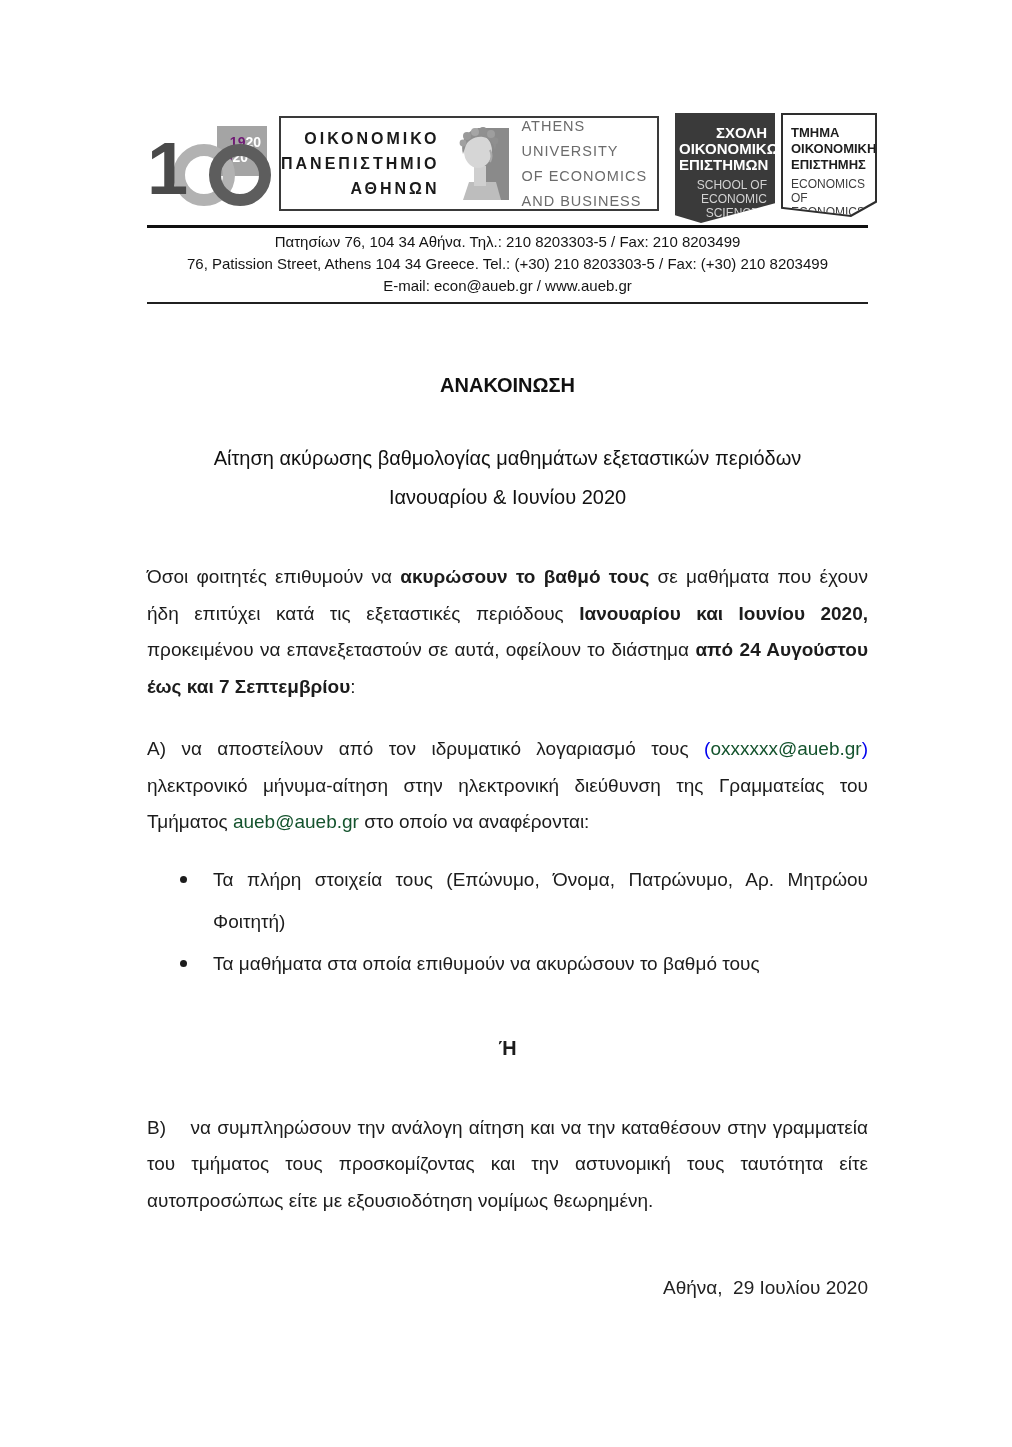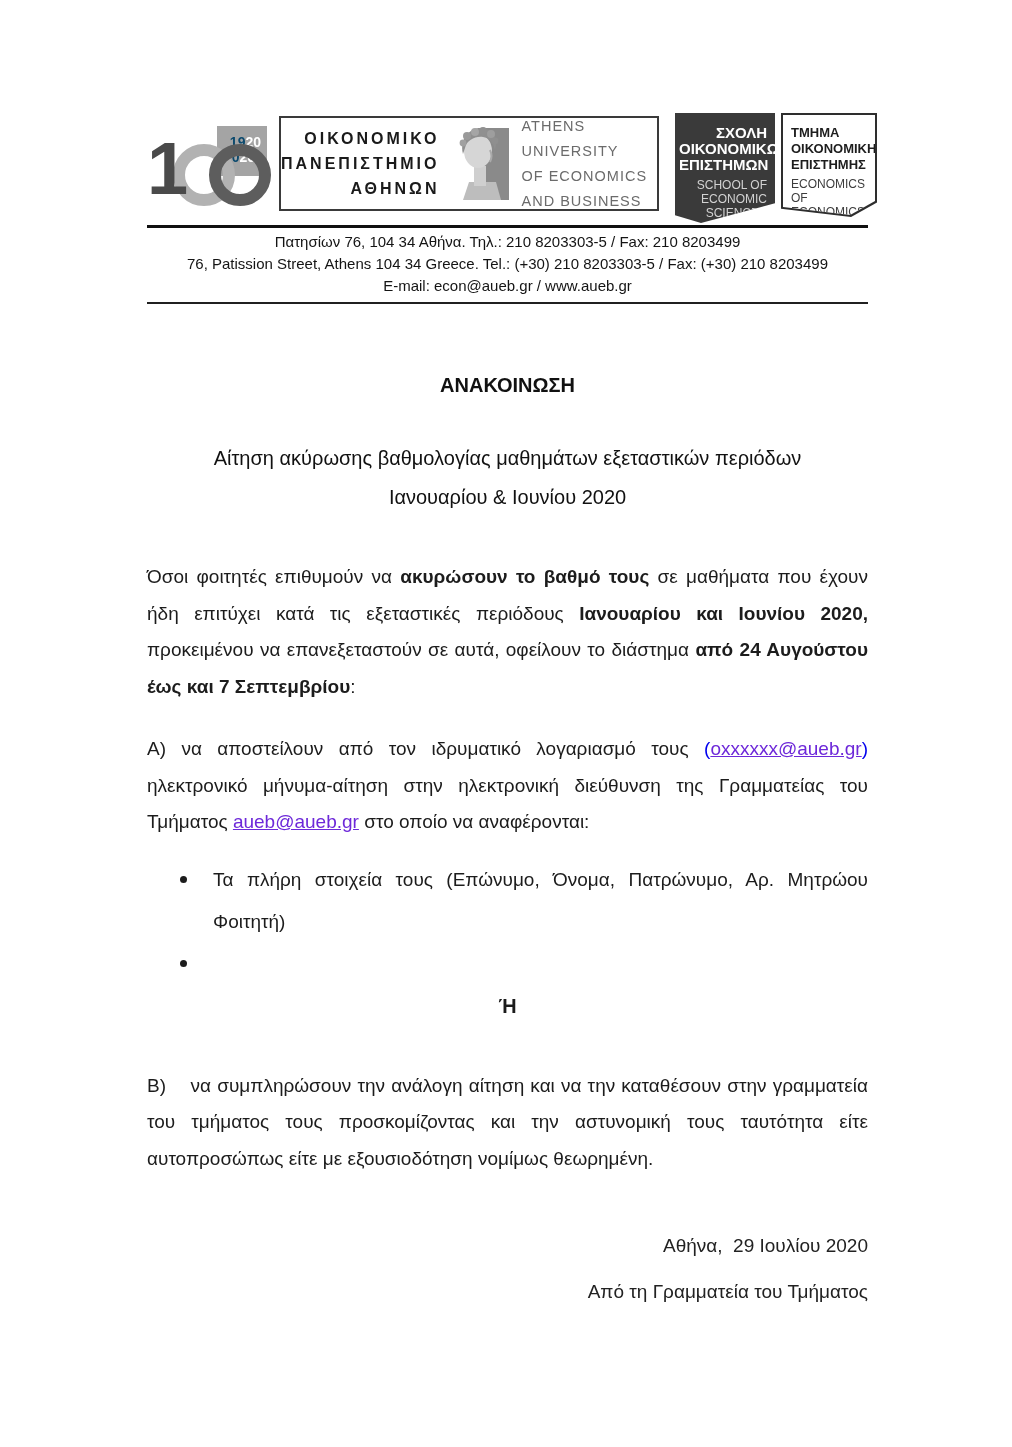--- a/index.html
+++ b/index.html
@@ -8,22 +8,22 @@
   .page { width:1012px; height:1447px; padding:0 144px 0 147px; position:relative; }
 
   
   .header-row { padding-top:113px; display:flex; align-items:flex-start; height:225px; }
 
   
   .logo100 { position:relative; width:122px; height:105px; margin-top:5px; flex:0 0 auto; }
   .logo100 .sq { position:absolute; right:2px; top:8px; width:50px; height:50px; background:#a4a4a4; z-index:1;
                  font-weight:bold; font-size:14px; line-height:15px; padding-top:9px; }
   .logo100 .sq .l1 { text-align:right; padding-right:6px; }
-  .logo100 .sq .l2 { text-align:right; padding-right:12px; }
-  .logo100 .sq .dk { color:#0c4a6e; } .logo100 .sq .wt { color:#ffffff; }
+  .logo100 .sq .l2 { padding-right:12px; }
+  .logo100 .sq .dk { color:#701a75; } .logo100 .sq .wt { color:#ffffff; }
   .logo100 .one { position:absolute; left:0; top:14px; font-weight:bold; font-size:74px; line-height:74px; color:#4a4a4a; z-index:2; }
   .ring { position:absolute; width:62px; height:62px; border-radius:50%; top:26px; }
   .ring.light { left:26px; border:12px solid #b2b2b2; z-index:2; }
   .ring.dark  { left:62px; border:12px solid #5d5d5d; z-index:3; }
 
   
   .univ-box { width:380px; height:95px; border:2px solid #3a3a3a; margin-left:10px; margin-top:3px;
               display:flex; align-items:center; justify-content:center; gap:10px; background:#fff; flex:0 0 auto; }
   .univ-el { text-align:right; font-weight:bold; font-size:16px; line-height:25px; letter-spacing:3px; color:#1a1a1a; }
   .univ-en { text-align:left; font-size:14.5px; line-height:25px; letter-spacing:1px; color:#6b6b6b; }
@@ -48,21 +48,21 @@
   .addr { text-align:center; font-size:15px; line-height:22px; margin-top:3px; color:#141414; }
   .rule-thin { border-top:2px solid #202020; margin-top:5px; }
 
   
   .doc-title { margin-top:70px; text-align:center; font-weight:bold; font-size:20px; color:#111; }
   .doc-subtitle { margin-top:42px; text-align:center; font-weight:normal; font-size:20px; line-height:39px; color:#111; }
 
   .para { margin-top:26px; font-size:19px; line-height:36.5px; text-align:justify; }
   .para.first { margin-top:42px; }
   .b { font-weight:bold; }
-  .link { color:#6d28d9; text-decoration:underline; cursor:pointer; }
+  .link { color:#14532d; cursor:pointer; }
   .blue { color:#0000EE; }
 
   ul.bullets { margin-top:18px; list-style:none; padding-left:33px; }
   ul.bullets li { position:relative; font-size:19px; line-height:42px; text-align:justify; padding-left:33px; }
   ul.bullets li .dot { position:absolute; left:0; top:17px; width:7px; height:7px; border-radius:50%; background:#1c1c1c; }
 
   .or-heading { margin-top:52px; text-align:center; font-weight:bold; font-size:20px; }
   .para-b { margin-top:50px; }
 
   .warning-wrap { margin-top:16px; padding-left:33px; }
@@ -173,24 +173,24 @@
 
   <p class="para"><span>Α) να αποστείλουν από τον ιδρυματικό λογαριασμό τους </span><span class="blue">(</span><span class="link">oxxxxxx@aueb.gr</span><span class="blue">)</span><span> ηλεκτρονικό μήνυμα-αίτηση στην ηλεκτρονική διεύθυνση της Γραμματείας του Τμήματος </span><span class="link">aueb@aueb.gr</span><span> στο οποίο να αναφέρονται:</span></p>
 
   <ul class="bullets">
     <li>
       <span class="dot"></span>
       <span>Τα πλήρη στοιχεία τους (Επώνυμο, Όνομα, Πατρώνυμο, Αρ. Μητρώου Φοιτητή)</span>
     </li>
     <li>
       <span class="dot"></span>
+      <span>Τα μαθήματα στα οποία επιθυμούν να ακυρώσουν το βαθμό τους</span>
     </li>
   </ul>
 
   <div class="or-heading">Ή</div>
 
   <p class="para para-b">Β)&nbsp;&nbsp;&nbsp; να συμπληρώσουν την ανάλογη αίτηση και να την καταθέσουν στην γραμματεία του τμήματος τους προσκομίζοντας και την αστυνομική τους ταυτότητα είτε αυτοπροσώπως είτε με εξουσιοδότηση νομίμως θεωρημένη.</p>
 
 
   <div class="sign date">Αθήνα,&nbsp; 29 Ιουλίου 2020</div>
-  <div class="sign closing">Από τη Γραμματεία του Τμήματος</div>
 
 </div>
 
 </body></html>

